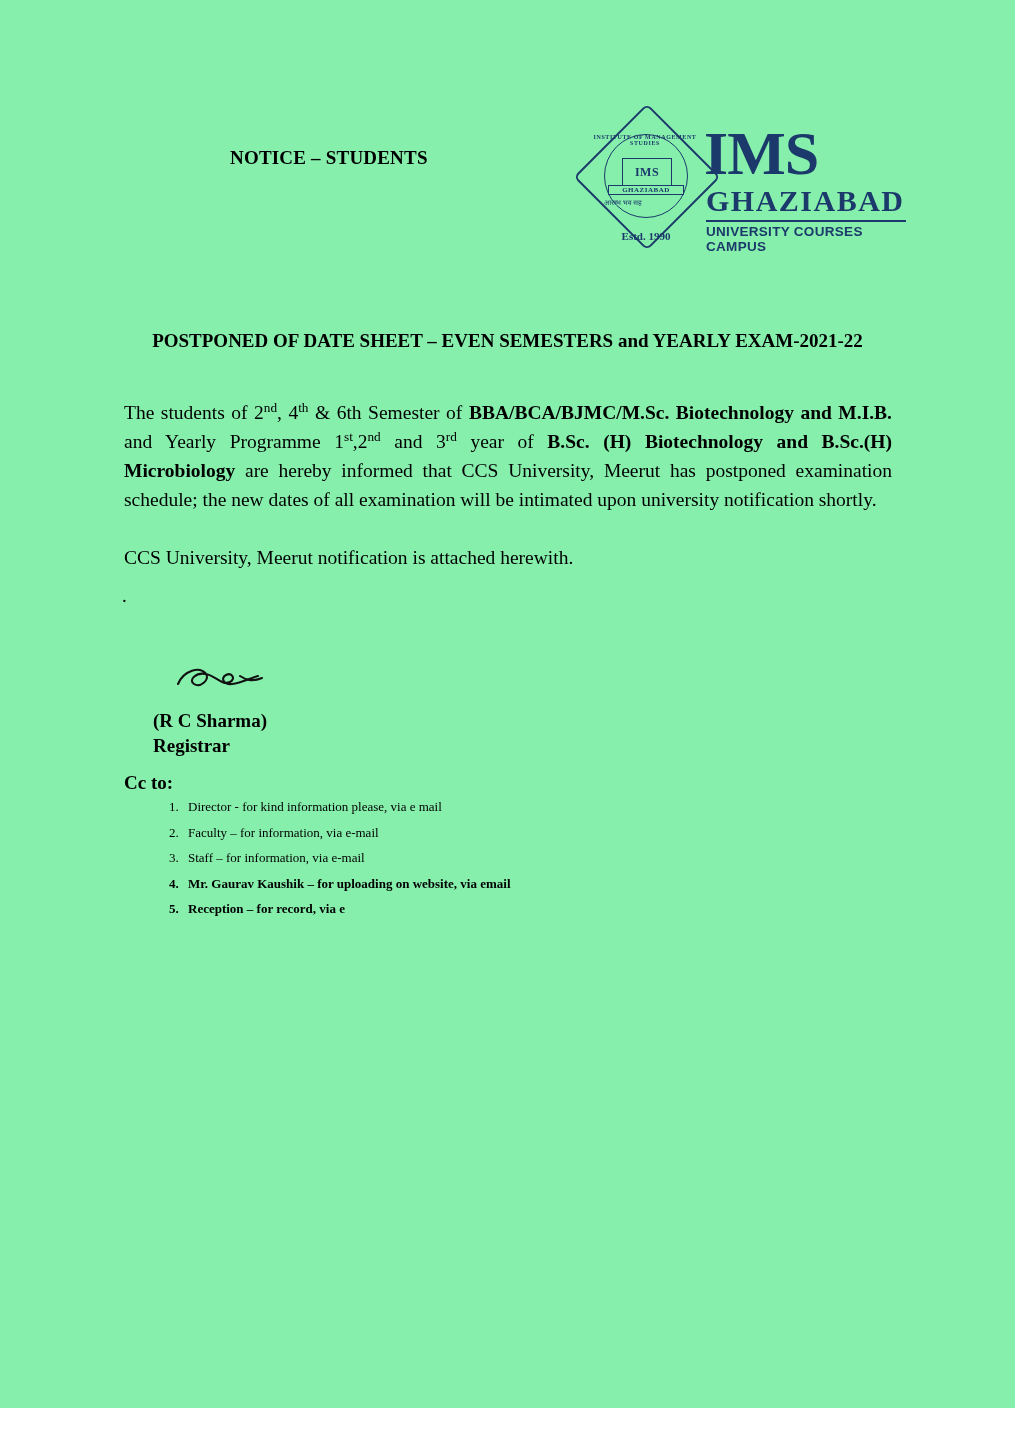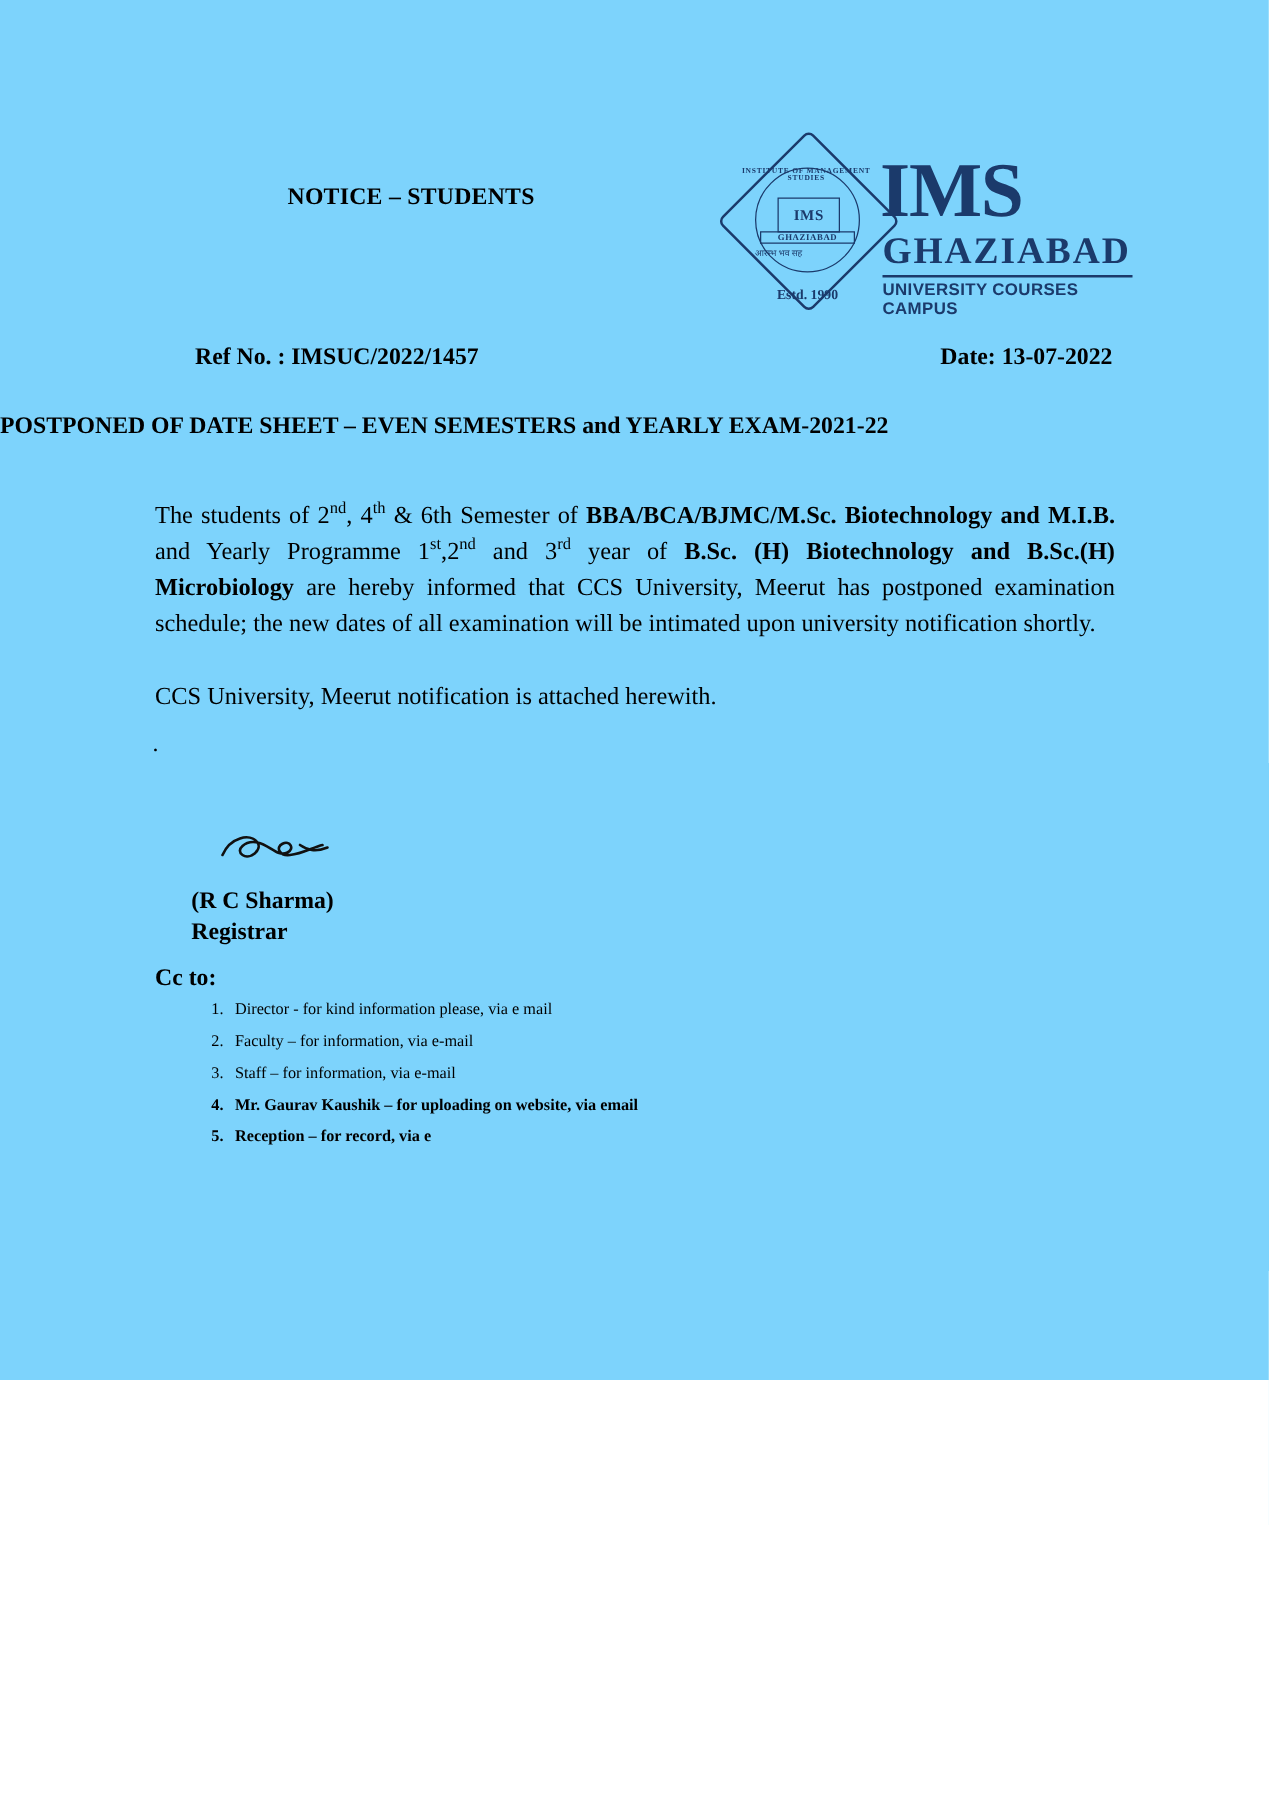--- a/index.html
+++ b/index.html
@@ -11,22 +11,22 @@
     width: 1015px;
     height: 1436px;
     font-family: "Liberation Serif", serif;
     color: #000000;
     position: relative;
     overflow: hidden;
   }
   .page {
     position: relative;
     width: 1015px;
-    height: 1104px;
-    background: #7dd3fc;
+    height: 1408px;
+    background: #86efac;
   }
   
   .header {
     position: absolute;
     top: 120px;
     left: 0;
     width: 1015px;
     height: 140px;
   }
   .notice-title {
@@ -180,20 +180,21 @@
     justify-content: space-between;
   }
   .refline .ref { margin-left: 32px; }
   .refline .date { margin-right: 4px; }
 
   .subject {
     position: absolute;
     top: 330px;
     left: 0;
     width: 1015px;
+    text-align: center;
     font-size: 19px;
     font-weight: bold;
   }
 
   
   .body-text {
     position: absolute;
     top: 398px;
     left: 124px;
     width: 768px;
@@ -272,24 +273,20 @@
         <div class="seal-hindi">आरम्भ भव सह</div>
         <div class="seal-estd">Estd. 1990</div>
       </div>
       <div class="logo-ims">IMS</div>
       <div class="logo-ghaziabad">GHAZIABAD</div>
       <div class="logo-rule"></div>
       <div class="logo-campus">UNIVERSITY COURSES CAMPUS</div>
     </div>
   </div>
 
-  <div class="refline">
-    <span class="ref">Ref No. : IMSUC/2022/1457</span>
-    <span class="date">Date: 13-07-2022</span>
-  </div>
 
   <div class="subject">POSTPONED OF DATE SHEET – EVEN SEMESTERS and YEARLY EXAM-2021-22</div>
 
   <div class="body-text">
     <p><span>The students of  2</span><sup>nd</sup><span>, 4</span><sup>th</sup><span> &amp; 6th Semester of </span><b class="strong">BBA/BCA/BJMC/M.Sc. Biotechnology and M.I.B.</b><span> and Yearly Programme 1</span><sup>st</sup><span>,2</span><sup>nd</sup><span> and 3</span><sup>rd</sup><span> year of </span><b class="strong">B.Sc. (H) Biotechnology and B.Sc.(H) Microbiology</b><span> are hereby informed that CCS University, Meerut has postponed examination schedule;  the new dates of all examination will be intimated upon university notification shortly.</span></p>
     <div class="gap"></div>
     <p>CCS University, Meerut notification is attached herewith.</p>
   </div>
 
   <div class="dot-line">.</div>

